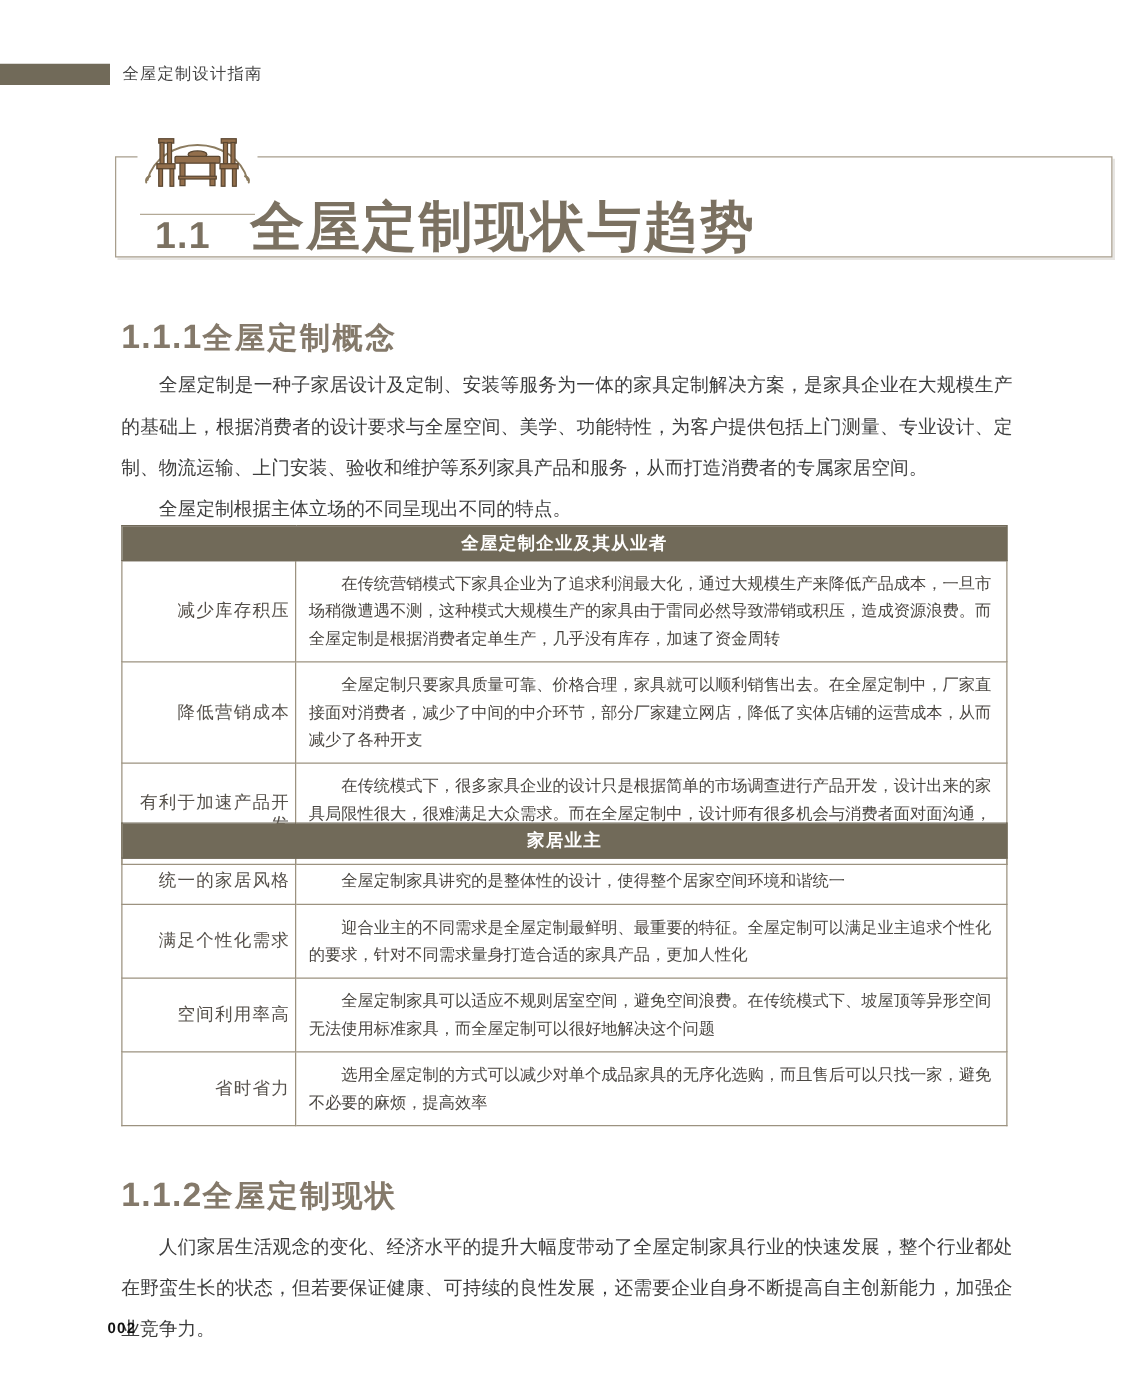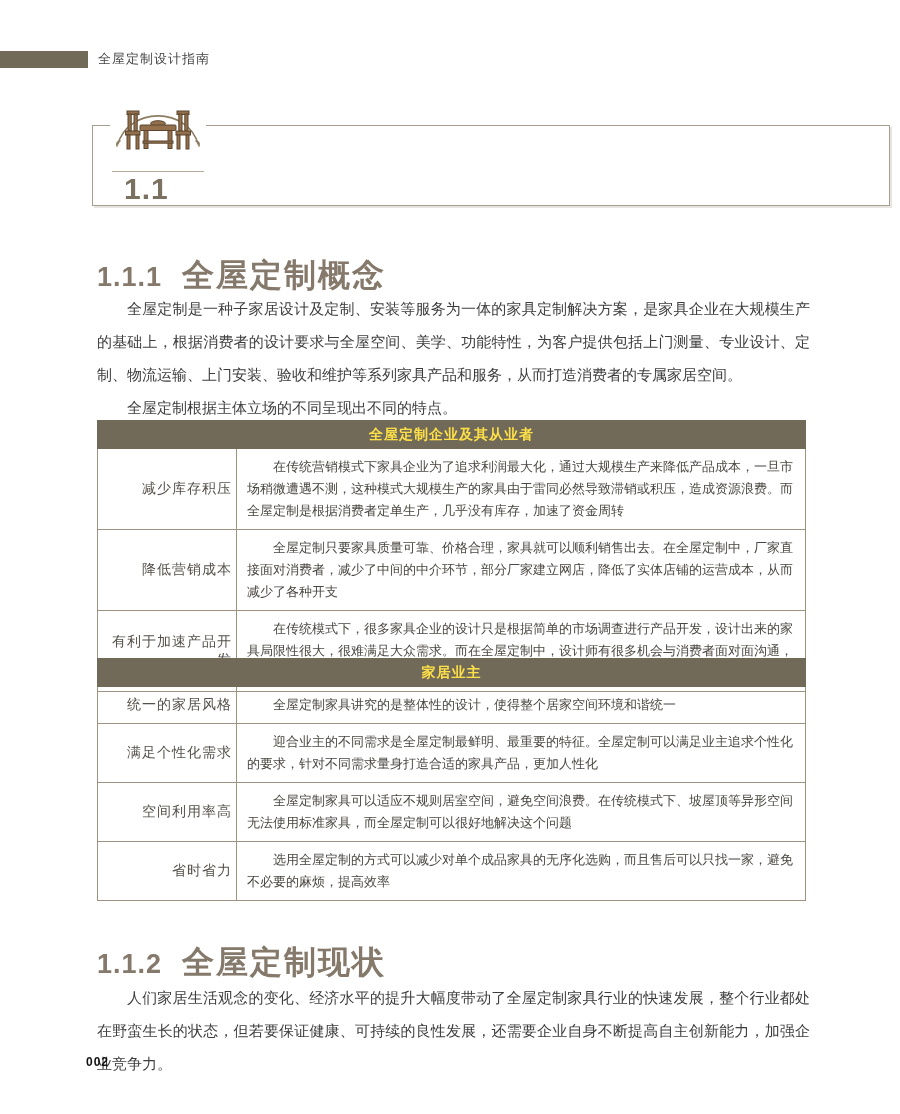--- a/index.html
+++ b/index.html
@@ -32,39 +32,39 @@
   }
   .chapter-title {
     position:absolute; top:53px; left:108px; z-index:2;
     font-size:43px; font-weight:bold; color:#7b7161; letter-spacing:2px;
     white-space:nowrap;
   }
 
   
   .section-heading { position:absolute; left:97px; font-weight:bold; color:#84796a; }
   .section-heading .num { font-size:27px; letter-spacing:1px; }
-  .section-heading .ttl { font-size:32px; margin-left:20px; letter-spacing:2px; }
+  .section-heading .ttl { font-size:24px; letter-spacing:2px; }
   #sec1 { top:254px; }
   #sec2 { top:941px; }
 
   
   .body-copy { position:absolute; left:97px; width:713px; }
   #copy1 { top:292px; }
   #copy2 { top:981px; }
   .body-copy p {
     font-size:15px; line-height:33px; text-indent:2em;
     text-align:justify; color:#3d3d3d;
   }
 
   
   .feature-table { position:absolute; left:97px; width:709px; border-collapse:collapse; }
   #table1 { top:420px; }
   #table2 { top:658px; }
   .feature-table th {
-    background:#716a59; color:#fde047; font-size:14px; font-weight:bold;
+    background:#716a59; color:#ffffff; font-size:14px; font-weight:bold;
     letter-spacing:1px; height:28px; padding:1px;
     border:1px solid #716a59;
   }
   .feature-table td { border:1px solid #9c9280; vertical-align:middle; }
   .feature-table td.lbl {
     width:139px; text-align:right; font-size:14px; color:#55504a;
     padding:8px 4px; letter-spacing:1px;
   }
   .feature-table td.cnt {
     font-size:13px; line-height:22px; color:#4b4742;
@@ -112,20 +112,21 @@
         <ellipse cx="48" cy="23.5" rx="7.5" ry="2.8"></ellipse>
         <rect x="30" y="25" width="36" height="5.5" rx="1"></rect>
         <rect x="34" y="30.5" width="4" height="18"></rect>
         <rect x="58" y="30.5" width="4" height="18"></rect>
         <rect x="33" y="41" width="30" height="2.2"></rect>
       </g>
     </svg>
   </div>
   <div class="icon-rule"></div>
   <div class="chapter-number">1.1</div>
+  <div class="chapter-title">全屋定制现状与趋势</div>
 </div>
 
 <div class="section-heading" id="sec1">
   <span class="num">1.1.1</span><span class="ttl">全屋定制概念</span>
 </div>
 
 <div class="body-copy" id="copy1">
   <p>全屋定制是一种子家居设计及定制、安装等服务为一体的家具定制解决方案，是家具企业在大规模生产的基础上，根据消费者的设计要求与全屋空间、美学、功能特性，为客户提供包括上门测量、专业设计、定制、物流运输、上门安装、验收和维护等系列家具产品和服务，从而打造消费者的专属家居空间。</p>
   <p>全屋定制根据主体立场的不同呈现出不同的特点。</p>
 </div>

